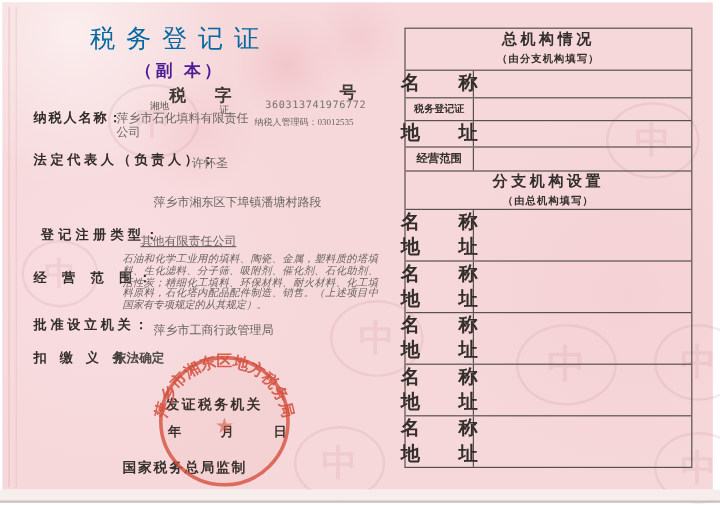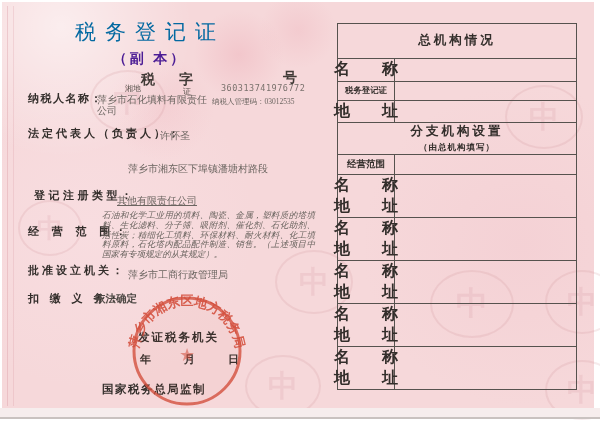--- a/index.html
+++ b/index.html
@@ -115,48 +115,49 @@
     </defs>
     <text font-size="13" fill="#d4503e" opacity="0.88" font-weight="bold">
       <textPath href="#sealArc" startOffset="50%" text-anchor="middle">萍乡市湘东区地方税务局</textPath>
     </text>
     <text x="65" y="75" text-anchor="middle" font-size="18" fill="#d4503e" opacity="0.55">★</text>
   </svg>
 
   <div class="tbl">
     <div class="trow sec-head" style="height:39px;">
       <div class="sec-title">总机构情况</div>
+      <div class="sec-sub">（由分支机构填写）</div>
     </div>
     <div class="trow" style="height:26px;">
       <div class="lcell">
           <span style="white-space:pre;">名　　称</span>
         </div>
       <div class="vcell"></div>
     </div>
     <div class="trow" style="height:22px;">
       <div class="lcell">
           <span class="tiny">税务登记证</span>
         </div>
       <div class="vcell"></div>
     </div>
     <div class="trow" style="height:25px;">
       <div class="lcell">
           <span style="white-space:pre;">地　　址</span>
         </div>
       <div class="vcell"></div>
     </div>
-    <div class="trow sec-head" style="height:36px;">
-      <div class="sec-title">分支机构设置</div>
-      <div class="sec-sub">（由总机构填写）</div>
-    </div>
     <div class="trow" style="height:22px;">
       <div class="lcell">
           <span style="font-size:9.5px;">经营范围</span>
         </div>
       <div class="vcell"></div>
+    </div>
+    <div class="trow sec-head" style="height:36px;">
+      <div class="sec-title">分支机构设置</div>
+      <div class="sec-sub">（由总机构填写）</div>
     </div>
 
     <div class="trow" style="flex:1;">
       <div class="lcell" style="justify-content:space-evenly;">
         <span>名　　称</span>
         <span>地　　址</span>
       </div>
       <div class="vcell"></div>
     </div>
     <div class="trow" style="flex:1;">

